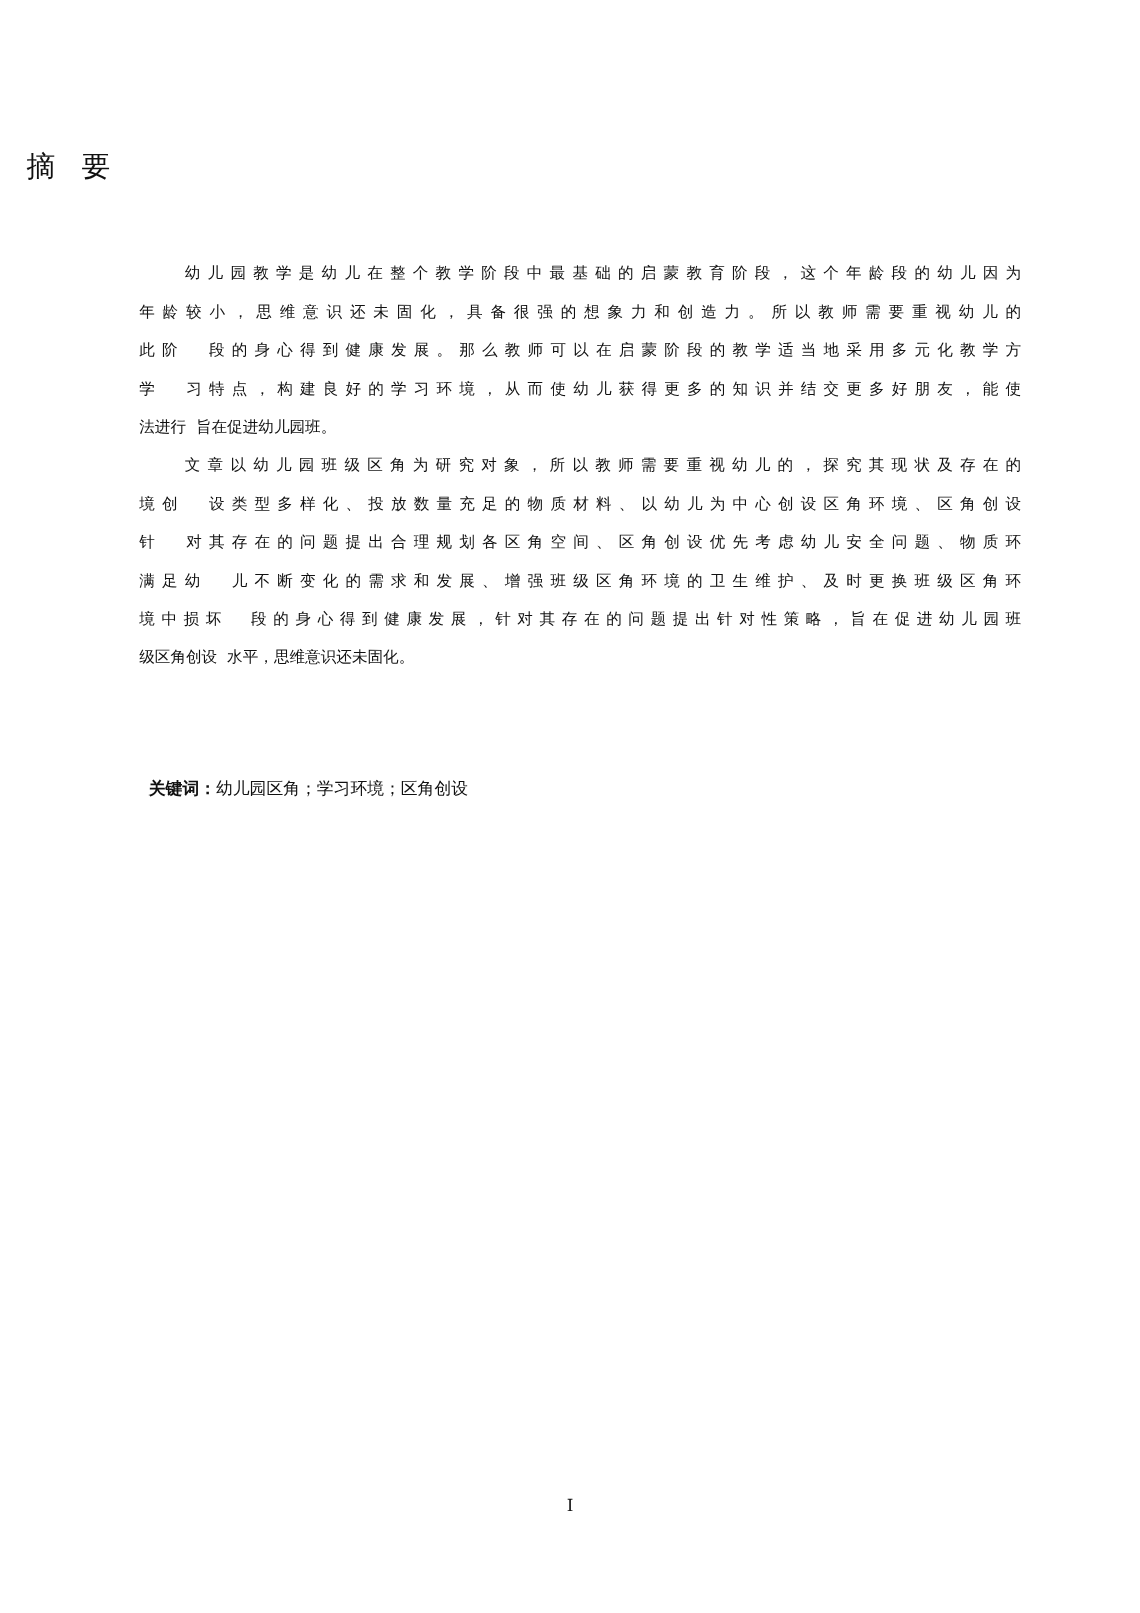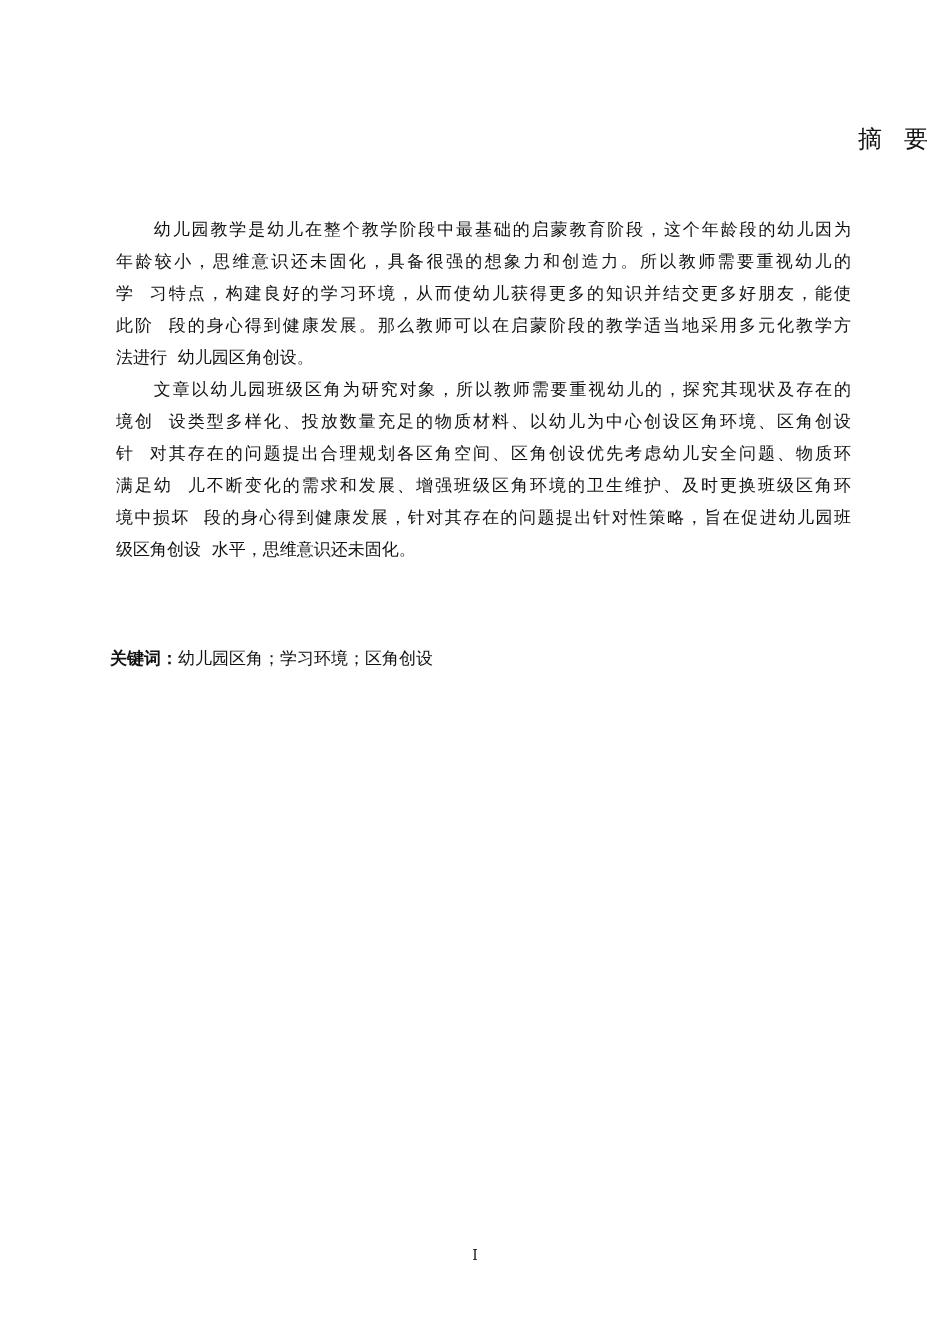--- a/index.html
+++ b/index.html
@@ -1,40 +1,40 @@
 <!DOCTYPE html>
 <html><head>
   <meta charset="utf-8">
   <style>
     html, body { margin: 0; padding: 0; background: #ffffff; }
     body { width: 950px; height: 1344px; position: relative; overflow: hidden;
            font-family: "DejaVu Serif", "Liberation Serif", serif; color: #111; }
-    .title { position: absolute; top: 122px; left: 0; width: 950px; text-align: right;
+    .title { position: absolute; top: 122px; left: 0; width: 950px; text-align: left;
              font-family: "DejaVu Sans", "Liberation Sans", sans-serif; font-size: 24px;
              letter-spacing: 22px; text-indent: 22px; line-height: 34px; }
     .body { position: absolute; left: 116px; top: 213px; width: 735px; }
-    .line { font-size: 17px; line-height: 32px; height: 32px; white-space: pre;
+    .line { font-size: 13px; line-height: 32px; height: 32px; white-space: pre;
             text-align: justify; text-align-last: justify; }
     .line.last { text-align-last: left; }
-    .keywords { position: absolute; left: 110px; top: 644px; font-size: 17px; line-height: 28px; white-space: pre; }
+    .keywords { position: absolute; left: 124px; top: 644px; font-size: 14px; line-height: 28px; white-space: pre; }
     .kw-label { font-family: "DejaVu Sans", "Liberation Sans", sans-serif; font-weight: bold; }
     .page-no { position: absolute; top: 1247px; left: 0; width: 950px; text-align: center; font-size: 14px; }
   </style>
 </head>
 <body>
 
 <div class="title">摘要</div>
 
 <div class="body">
   <div>
     <div class="line">　　幼儿园教学是幼儿在整个教学阶段中最基础的启蒙教育阶段，这个年龄段的幼儿因为</div>
     <div class="line">年龄较小，思维意识还未固化，具备很强的想象力和创造力。所以教师需要重视幼儿的</div>
+    <div class="line">此阶  段的身心得到健康发展。那么教师可以在启蒙阶段的教学适当地采用多元化教学方</div>
     <div class="line">学  习特点，构建良好的学习环境，从而使幼儿获得更多的知识并结交更多好朋友，能使</div>
-    <div class="line">此阶  段的身心得到健康发展。那么教师可以在启蒙阶段的教学适当地采用多元化教学方</div>
-    <div class="line last">法进行  幼儿园区角创设。</div>
+    <div class="line last">法进行  旨在促进幼儿园班。</div>
   </div>
   <div>
     <div class="line">　　文章以幼儿园班级区角为研究对象，所以教师需要重视幼儿的，探究其现状及存在的</div>
     <div class="line">境创  设类型多样化、投放数量充足的物质材料、以幼儿为中心创设区角环境、区角创设</div>
     <div class="line">针  对其存在的问题提出合理规划各区角空间、区角创设优先考虑幼儿安全问题、物质环</div>
     <div class="line">满足幼  儿不断变化的需求和发展、增强班级区角环境的卫生维护、及时更换班级区角环</div>
     <div class="line">境中损坏  段的身心得到健康发展，针对其存在的问题提出针对性策略，旨在促进幼儿园班</div>
     <div class="line last">级区角创设  水平，思维意识还未固化。</div>
   </div>
 </div>

